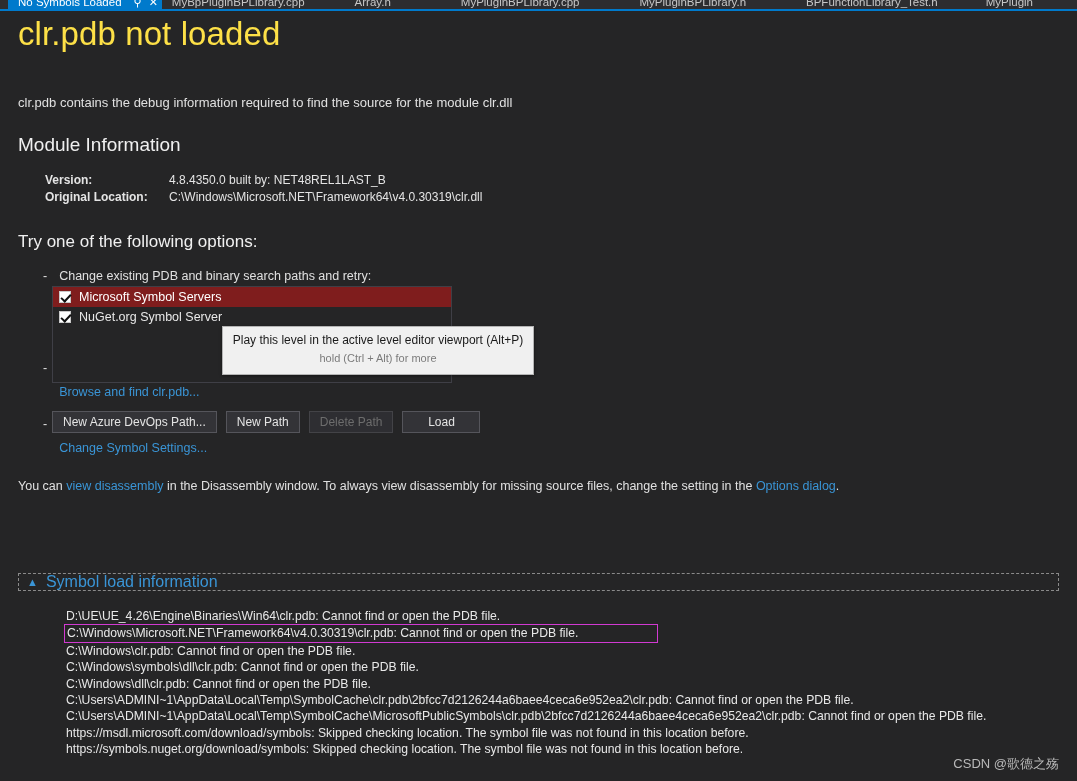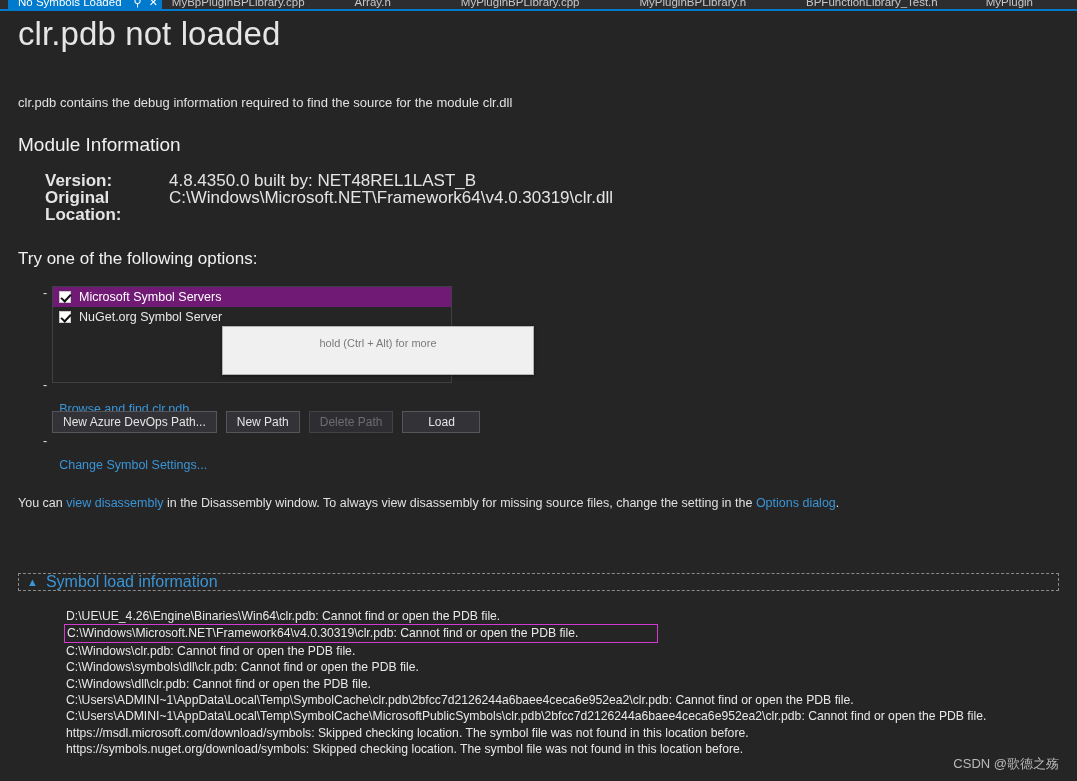--- a/index.html
+++ b/index.html
@@ -59,39 +59,39 @@
   
   .page {
     position: absolute;
     top: 11px; left: 0;
     width: 1077px; height: 770px;
     padding: 0 18px;
   }
   .title {
     font-size: 33px;
     font-weight: 400;
-    color: #e5e5e5;
+    color: #fde047;
     margin: 4px 0 0 0;
     letter-spacing: 0.1px;
   }
   .intro {
     font-size: 13px;
     color: #e0e0e0;
     margin-top: 42px;
   }
   .section-head {
     font-size: 19px;
     color: #f0f0f0;
     font-weight: 400;
     margin-top: 24px;
   }
   .kv {
     margin-top: 6px;
     margin-left: 27px;
-    font-size: 17px;
+    font-size: 12px;
     color: #e4e4e4;
     line-height: 17px;
   }
   .kv-row { display: flex; }
   .kv-key { font-weight: bold; width: 124px; flex: 0 0 124px; }
   .kv-val { font-weight: normal; }
 
   .options-head {
     font-size: 17px;
     color: #f0f0f0;
@@ -125,21 +125,21 @@
     overflow: hidden;
   }
   .listrow {
     height: 20px;
     display: flex;
     align-items: center;
     padding-left: 6px;
     font-size: 12.5px;
     color: #e8e8e8;
   }
-  .listrow.selected { background: #701a75; color: #ffffff; }
+  .listrow.selected { background: #7f1d1d; color: #ffffff; }
   .chk {
     width: 12px; height: 12px;
     background: #ffffff;
     border: 1px solid #c9c9c9;
     margin-right: 8px;
     position: relative;
     flex: 0 0 12px;
   }
   .chk::after {
     content: "";
@@ -338,20 +338,21 @@
       <span class="chk"></span>
       <span>Microsoft Symbol Servers</span>
     </div>
     <div class="listrow">
       <span class="chk"></span>
       <span>NuGet.org Symbol Server</span>
     </div>
   </div>
 
   <div class="tooltip">
+    <div class="tooltip-main">Play this level in the active level editor viewport (Alt+P)</div>
     <div class="tooltip-sub">hold (Ctrl + Alt) for more</div>
   </div>
 
   <div class="buttonrow">
     <button class="btn">New Azure DevOps Path...</button>
     <button class="btn">New Path</button>
     <button class="btn disabled">Delete Path</button>
     <button class="btn wide" style="min-width:78px;">Load</button>
   </div>
 

